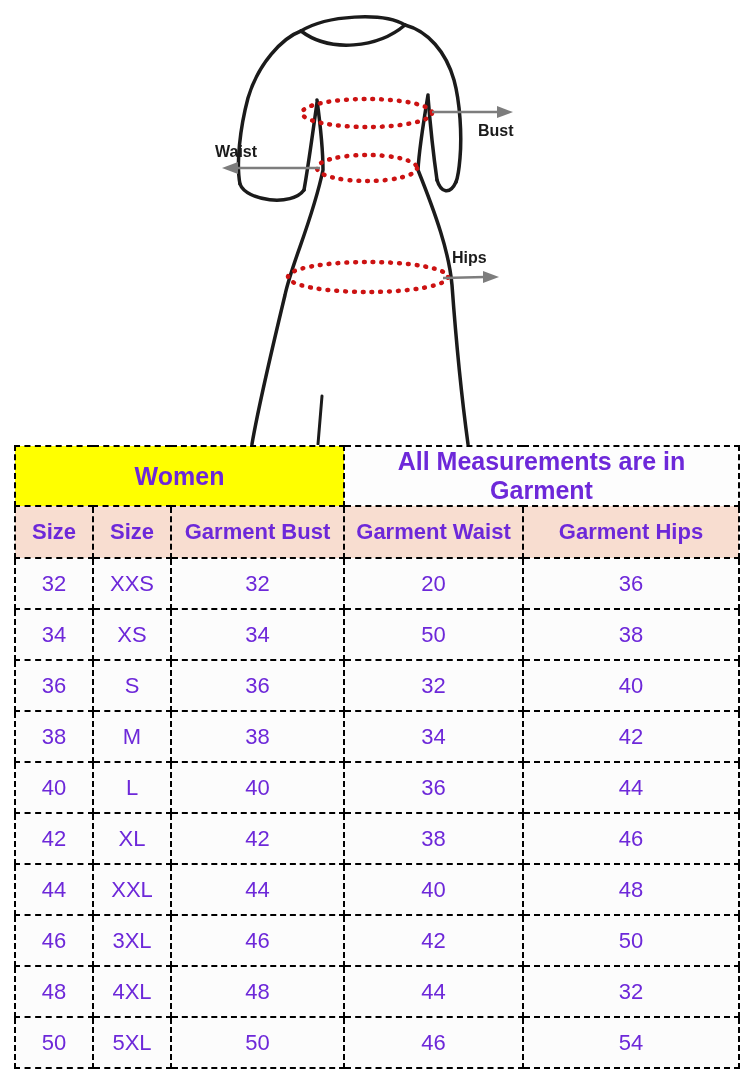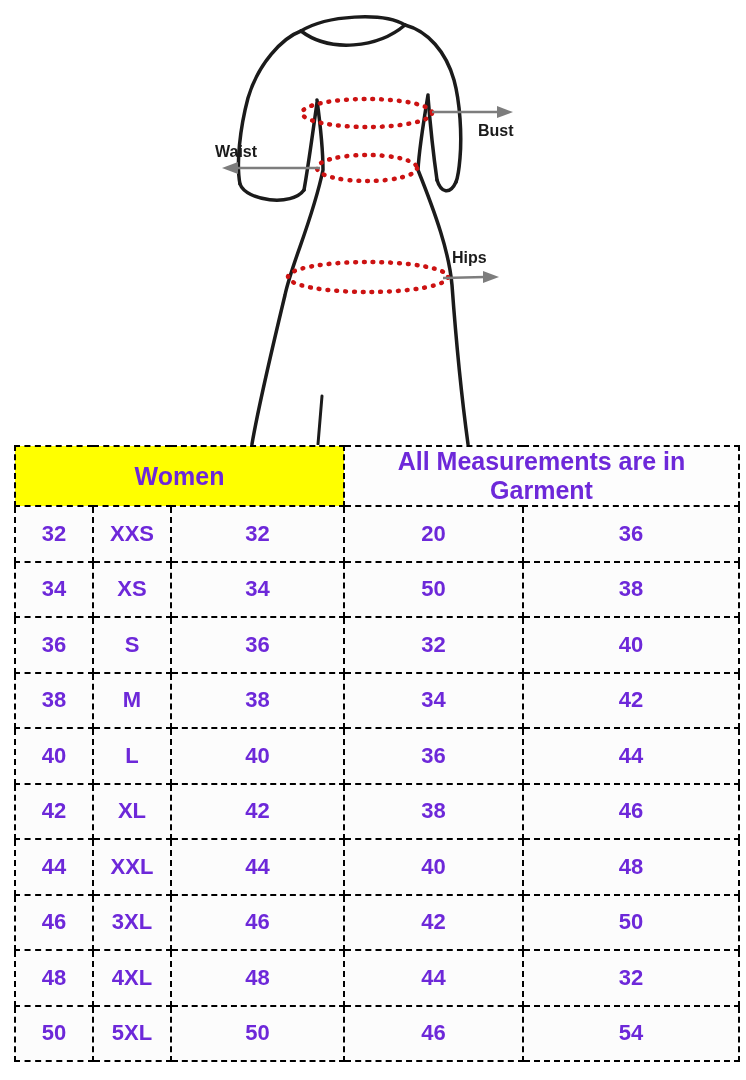--- a/index.html
+++ b/index.html
@@ -28,21 +28,21 @@
     color: #6d28d9;
     padding: 0;
   }
   .group-row th { height: 50px; font-size: 25px; font-weight: bold; }
   .women-cell { background: #ffff00; }
   .note-cell { background: #fdfdfd; }
   .colhead-row th { height: 50px; font-size: 22px; font-weight: bold; background: #f8ddd0; }
   .size-table td {
     height: 49px;
     font-size: 22px;
-    font-weight: bold;
+    font-weight: normal;
     background: #fcfcfc;
   }
   svg text {
     font-family: "Liberation Sans", sans-serif;
     font-weight: bold;
     fill: #1b1b1b;
   }
 </style>
 </head>
 <body>
@@ -101,20 +101,27 @@
       <col style="width:78px">
       <col style="width:78px">
       <col style="width:173px">
       <col style="width:179px">
       <col style="width:216px">
     </colgroup>
     <thead>
       <tr class="group-row">
         <th colspan="3" class="women-cell" style="background: rgb(255, 255, 0);">Women</th>
         <th colspan="2" class="note-cell">All Measurements are in Garment</th>
+      </tr>
+      <tr class="colhead-row">
+        <th style="background: rgb(248, 221, 208);">Size</th>
+        <th style="background: rgb(248, 221, 208);">Size</th>
+        <th style="background: rgb(248, 221, 208);">Garment Bust</th>
+        <th style="background: rgb(248, 221, 208);">Garment Waist</th>
+        <th style="background: rgb(248, 221, 208);">Garment Hips</th>
       </tr>
     </thead>
     <tbody>
         <tr>
           <td style="background: rgb(252, 252, 252);">32</td>
           <td style="background: rgb(252, 252, 252);">XXS</td>
           <td style="background: rgb(252, 252, 252);">32</td>
           <td style="background: rgb(252, 252, 252);">20</td>
           <td style="background: rgb(252, 252, 252);">36</td>
         </tr>

